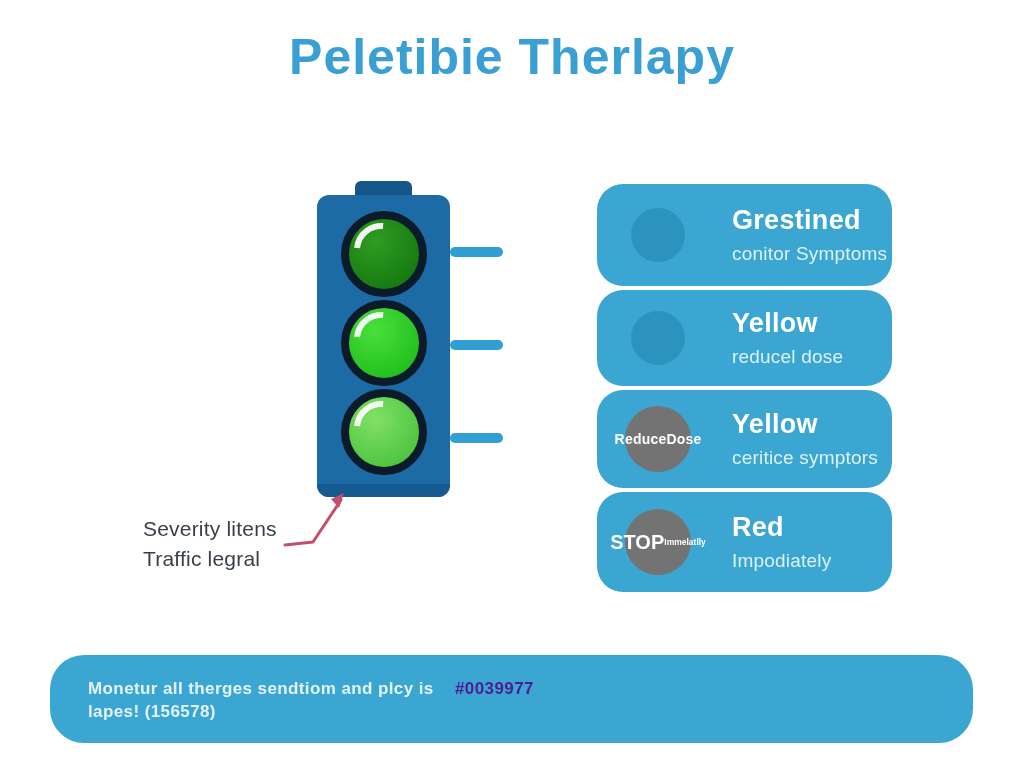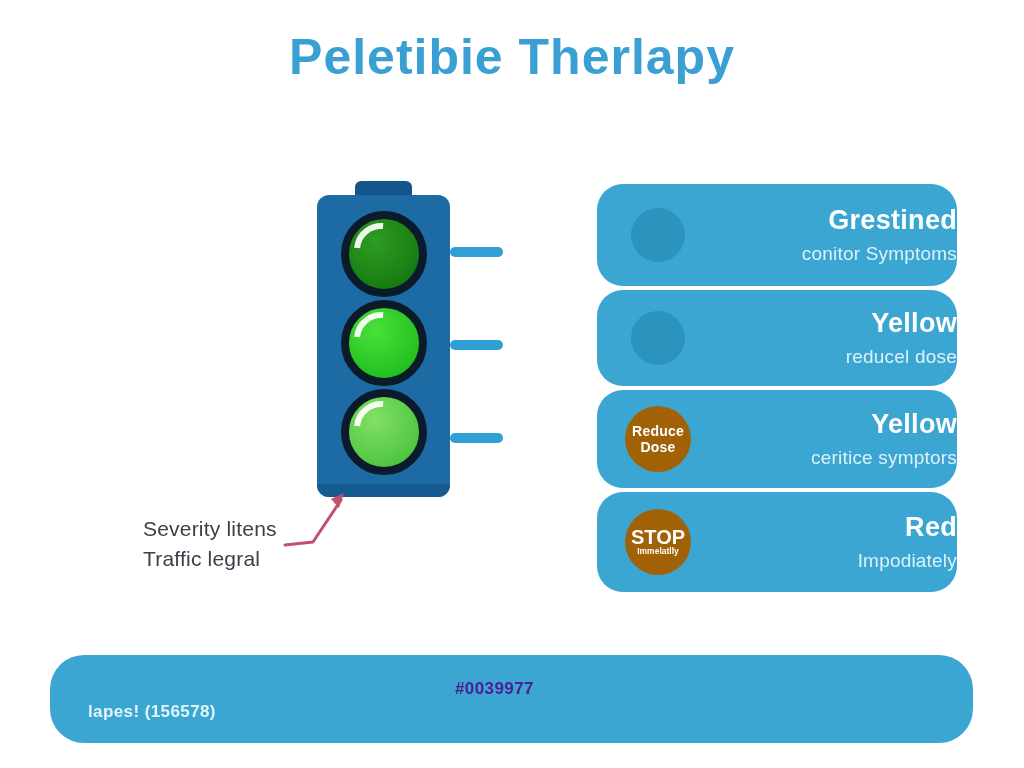--- a/index.html
+++ b/index.html
@@ -39,36 +39,36 @@
   .light-mid{top:105px;background:radial-gradient(circle at 38% 32%,#4ae03b,#15b515);}
   .light-bot{top:194px;background:radial-gradient(circle at 38% 32%,#82e066,#3dbc35);}
   
   .connector{
     position:absolute;left:450px;width:53px;height:10px;border-radius:5px;
     background:#2f9fd4;
   }
   .conn-1{top:247px;} .conn-2{top:340px;} .conn-3{top:433px;}
   
   .row{
-    position:absolute;left:597px;width:360px;border-radius:26px;
+    position:absolute;left:597px;width:295px;border-radius:26px;
     background:#3ba6d2;display:flex;flex-direction:column;justify-content:center;
-    padding-left:135px;box-sizing:border-box;align-items:flex-end;
+    padding-left:135px;box-sizing:border-box;
   }
   .row-1{top:184px;height:102px;}
   .row-2{top:290px;height:96px;}
   .row-3{top:390px;height:98px;}
   .row-4{top:492px;height:100px;}
   .row-circle{
     position:absolute;left:34px;top:50%;transform:translateY(-50%);
     width:54px;height:54px;border-radius:50%;background:#2b93be;
   }
   .badge{
     position:absolute;left:28px;top:50%;transform:translateY(-50%);
-    width:66px;height:66px;border-radius:50%;background:#a16207;
-    display:flex;flex-direction:column;align-items:center;justify-content:center;
+    width:66px;height:66px;border-radius:50%;background:#737373;
+    display:flex;align-items:center;justify-content:center;
     color:#ffffff;text-align:center;
   }
   .badge-line{font-size:14px;font-weight:bold;line-height:16px;letter-spacing:.2px;}
   .badge-line-big{font-size:20px;font-weight:bold;line-height:17px;}
   .badge-line-tiny{font-size:8.5px;font-weight:bold;line-height:10px;}
   .row-label{font-size:27px;font-weight:bold;color:#ffffff;letter-spacing:.3px;}
   .row-sub{font-size:19px;color:#dcf2fa;margin-top:7px;letter-spacing:.2px;}
   
   .annotation{
     position:absolute;left:143px;top:514px;
@@ -150,17 +150,18 @@
   <div class="annotation">
     <div>Severity litens</div>
     <div>Traffic legral</div>
   </div>
   <svg class="arrow-svg" width="78" height="72" viewBox="0 0 78 72">
     <path d="M7 61 L35 58 L63 16" fill="none" stroke="#c14f6e" stroke-width="3" stroke-linecap="round" stroke-linejoin="round"></path>
     <path d="M66 9 L53 15 L61 24 Z" fill="#c14f6e"></path>
   </svg>
 
   <div class="footer">
+    <span class="footer-line1">Monetur all therges sendtiom and plcy is</span>
     <span class="footer-line2">lapes! (156578)</span>
     <span class="footer-ref">#0039977</span>
   </div>
 
 </div>
 
 </body></html>

